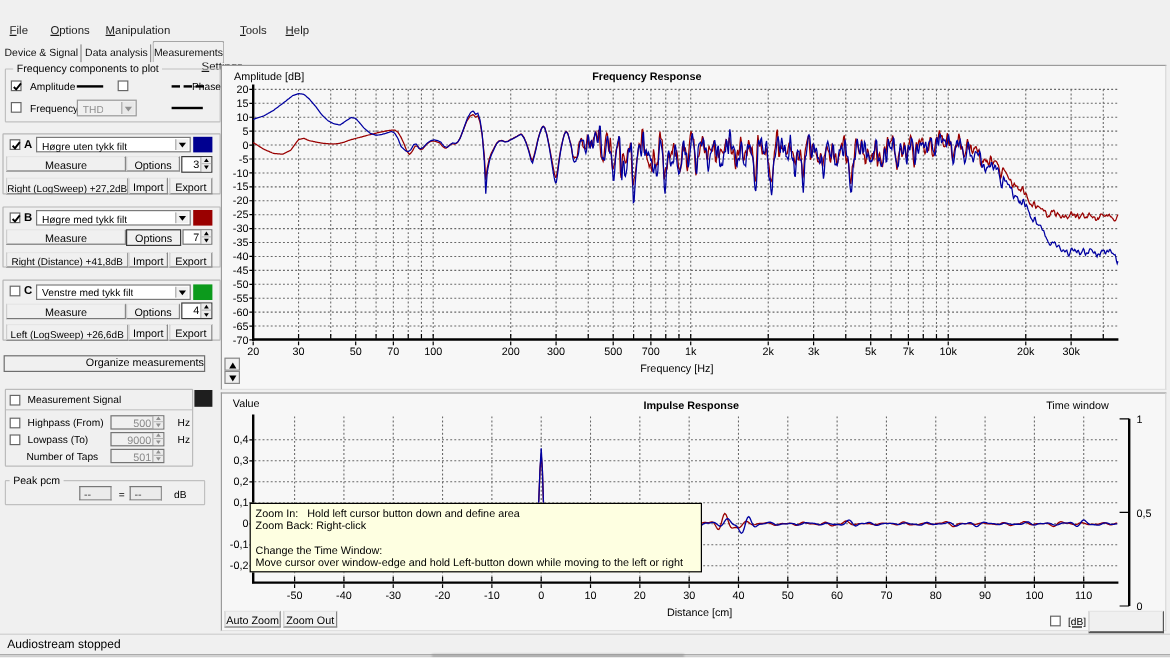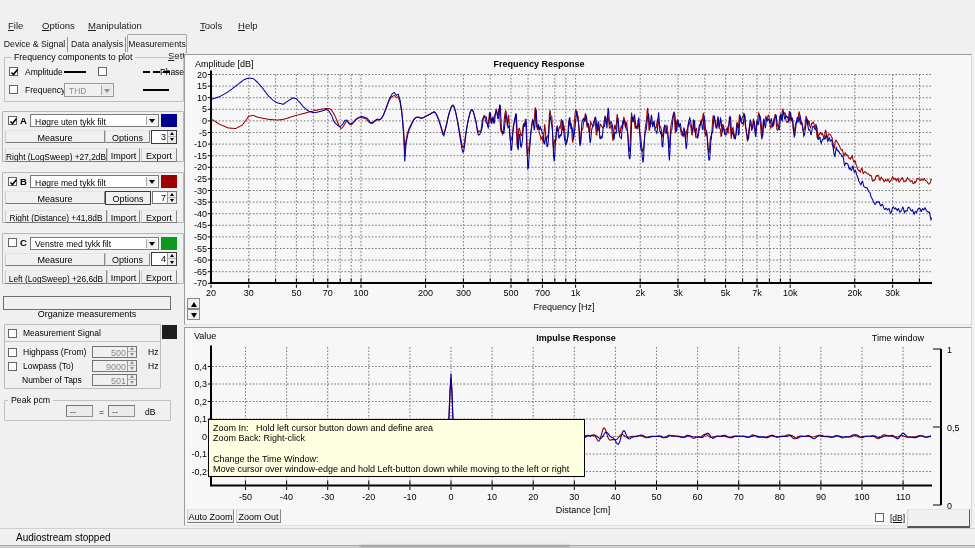--- a/index.html
+++ b/index.html
@@ -190,21 +190,21 @@
         </div>
         <div class="sdn">
           <i></i>
         </div>
       </div>
 </div>
 <div class="fbtn" style="left:5px;top:270px;width:102px;height:13.5px;padding-top:2.5px;font-size:8.3px;">Left (LogSweep) +26,6dB</div>
 <div class="fbtn" style="left:107px;top:270px;width:33px;height:13.5px;padding-top:2px;">Import</div>
 <div class="fbtn" style="left:141px;top:270px;width:36px;height:13.5px;padding-top:2px;">Export</div>
 
-<div class="btn3d" style="left:3px;top:296px;width:168px;height:14px;padding-top:12px;">Organize measurements</div>
+<div class="btn3d" style="left:3px;top:296px;width:168px;height:14px;padding-top:0;text-align:right;">Organize measurements</div>
 
 <div class="gbox" style="left:4px;top:324px;width:157px;height:65px;border-color:#bbb;"></div>
 <div class="abs" style="left:5px;top:341px;width:155px;height:1px;background:#c6c6c6;"></div>
 <div class="cb" style="left:8px;top:329px;"></div>
 <div class="lbl" style="left:23px;top:328px;">Measurement Signal</div>
 <div class="swatch" style="left:162px;top:325px;width:15px;height:14px;background:#1e1e1e;"></div>
 <div class="cb" style="left:8px;top:348px;"></div>
 <div class="lbl" style="left:23px;top:347px;">Highpass (From)</div>
 <div class="spin dis" style="left:92px;top:345.5px;width:45px;height:12px;">
   <div class="spinval">500</div>
@@ -532,18 +532,18 @@
 <div class="lbl" style="left:705px;top:185px;text-decoration:underline;">[dB]</div>
 <div class="fbtn" style="left:722px;top:181px;width:63px;height:16px;padding-top:16px;border-bottom:2px solid #555;border-right:1.5px solid #555;">Reverberation</div>
 </div>
 
 <div id="tooltip">Zoom In:&nbsp;&nbsp; Hold left cursor button down and define area<br>
 Zoom Back: Right-click<br><br>
 Change the Time Window:<br>
 Move cursor over window-edge and hold Left-button down while moving to the left or right</div>
 
 <div id="statusbar">
-      <div style="position:absolute;left:16px;top:3px;text-align:right;">Audiostream stopped</div>
+      <div style="position:absolute;left:6px;top:3px;text-align:right;">Audiostream stopped</div>
 <div style="position:absolute;left:0;top:16px;width:975px;height:1px;background:#ababab;"></div>
 </div>
 <div class="abs" style="left:0;top:546px;width:975px;height:2px;background:#cfcfcf;"></div>
 <div class="abs" style="left:360px;top:545px;width:210px;height:3px;background:#8f8f8f;opacity:.55;filter:blur(1px);"></div>
 
 </div>
 </body></html>

